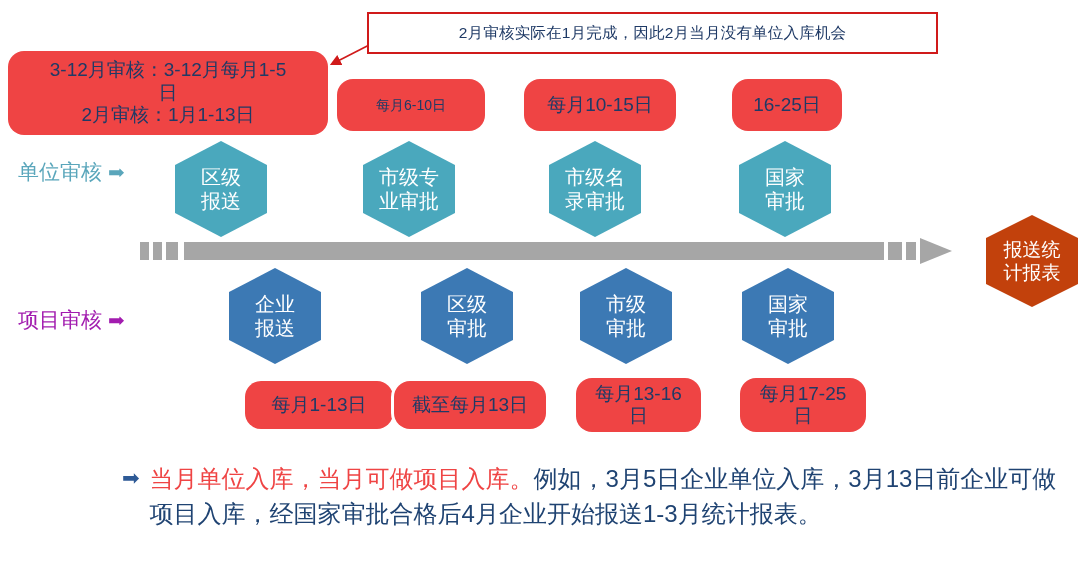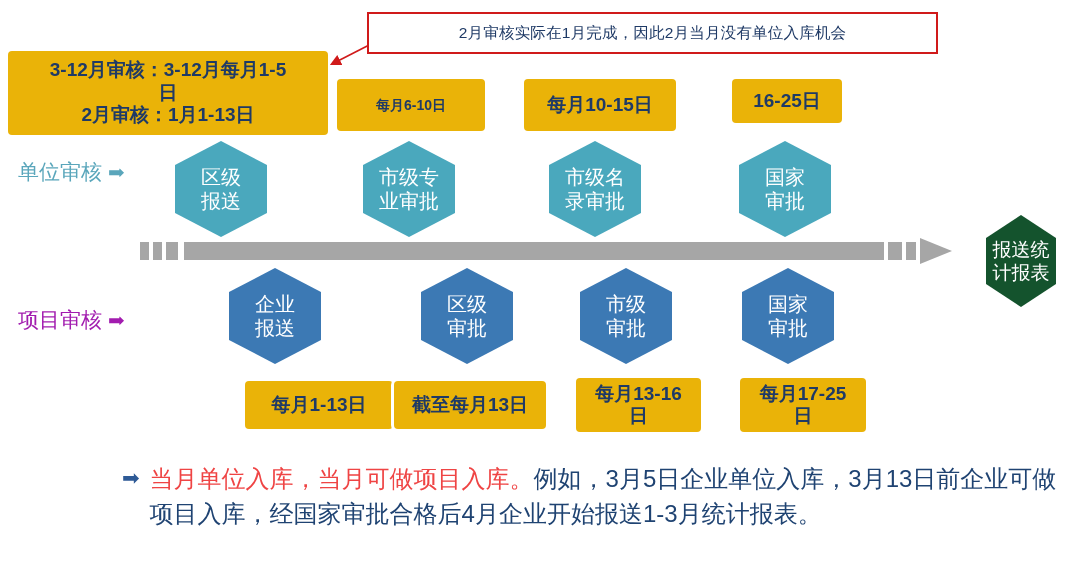--- a/index.html
+++ b/index.html
@@ -31,37 +31,36 @@
     letter-spacing:.2px;
   }
   .callout-arrow{
     position:absolute;left:320px;top:40px;width:60px;height:50px;z-index:29;
     overflow:visible;
   }
 
   
   .plabel{
     position:absolute;
-    background:#eab308;
-    border-radius:4px;
+    background:#ef4444;
+    border-radius:16px;
     box-sizing:border-box;
     display:flex;align-items:center;justify-content:center;
     text-align:center;
     color:#1f3a66;
     box-shadow:0 0 0 3px #ffffff;
     line-height:1.18;
     z-index:10;
-    font-weight:bold;
   }
   .plabel span{display:block;padding:0 6px;}
 
   .pl-big{left:8px;  top:51px;  width:320px; height:84px; font-size:19px;}
   .pl-2  {left:337px;top:79px;  width:148px; height:52px; font-size:14px;}
   .pl-3  {left:524px;top:79px;  width:152px; height:52px; font-size:19px;}
-  .pl-4  {left:732px;top:79px;  width:110px; height:44px; font-size:19px;}
+  .pl-4  {left:732px;top:79px;  width:110px; height:52px; font-size:19px;}
 
   .pb-1{left:207px;top:381px;width:148px;height:48px;font-size:19px;margin-left:38px;}
   .pb-2{left:394px;top:381px;width:152px;height:48px;font-size:19px;}
   .pb-3{left:576px;top:378px;width:125px;height:54px;font-size:19px;}
   .pb-4{left:740px;top:378px;width:126px;height:54px;font-size:19px;}
 
   
   .hex{
     position:absolute;
     width:92px;height:96px;
@@ -70,22 +69,22 @@
     text-align:center;
     color:#ffffff;
     font-size:20px;
     line-height:1.22;
     font-family:"Liberation Serif","DejaVu Serif",serif;
     z-index:15;
   }
   .hex-teal{background:#4aa8bd;}
   .hex-blue{background:#3c79b4;}
   .hex-orange{
-    background:#14532d;
-    width:70px;height:92px;
+    background:#c2410c;
+    width:92px;height:92px;
     font-size:19px;
   }
   .hex span{display:block;}
 
   .ht1{left:175px;top:141px;}
   .ht2{left:363px;top:141px;}
   .ht3{left:549px;top:141px;}
   .ht4{left:739px;top:141px;}
 
   .hb1{left:229px;top:268px;}

